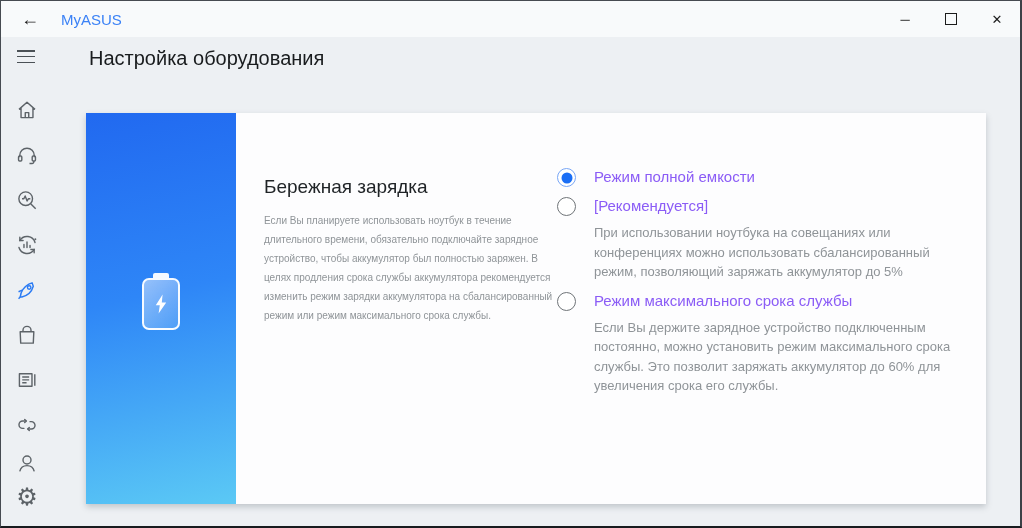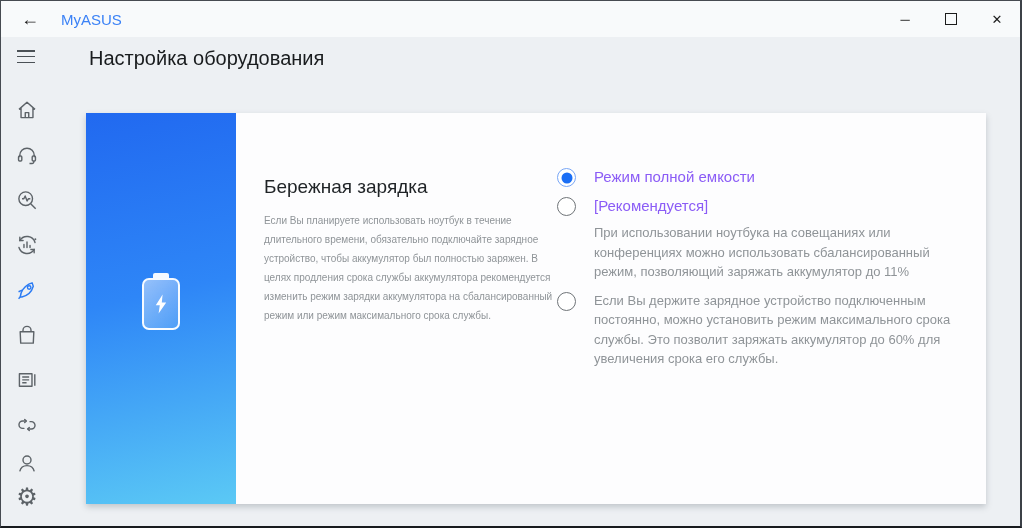--- a/index.html
+++ b/index.html
@@ -166,22 +166,23 @@
     </div>
 
     <div class="options">
       <div class="option">
         <span class="radio on"></span>
         <div class="option-label">Режим полной емкости</div>
       </div>
       <div class="option">
         <span class="radio"></span>
         <div class="option-label">[Рекомендуется]</div>
-        <div class="option-desc">При использовании ноутбука на совещаниях или конференциях можно использовать сбалансированный режим, позволяющий заряжать аккумулятор до 11%</div>
+        <div class="option-desc">При использовании ноутбука на совещаниях или конференциях можно использовать сбалансированный режим, позволяющий заряжать аккумулятор до 5%</div>
       </div>
       <div class="option">
         <span class="radio"></span>
+        <div class="option-label">Режим максимального срока службы</div>
         <div class="option-desc">Если Вы держите зарядное устройство подключенным постоянно, можно установить режим максимального срока службы. Это позволит заряжать аккумулятор до 60% для увеличения срока его службы.</div>
       </div>
     </div>
   </div>
 
 </div>
 
 </body></html>

